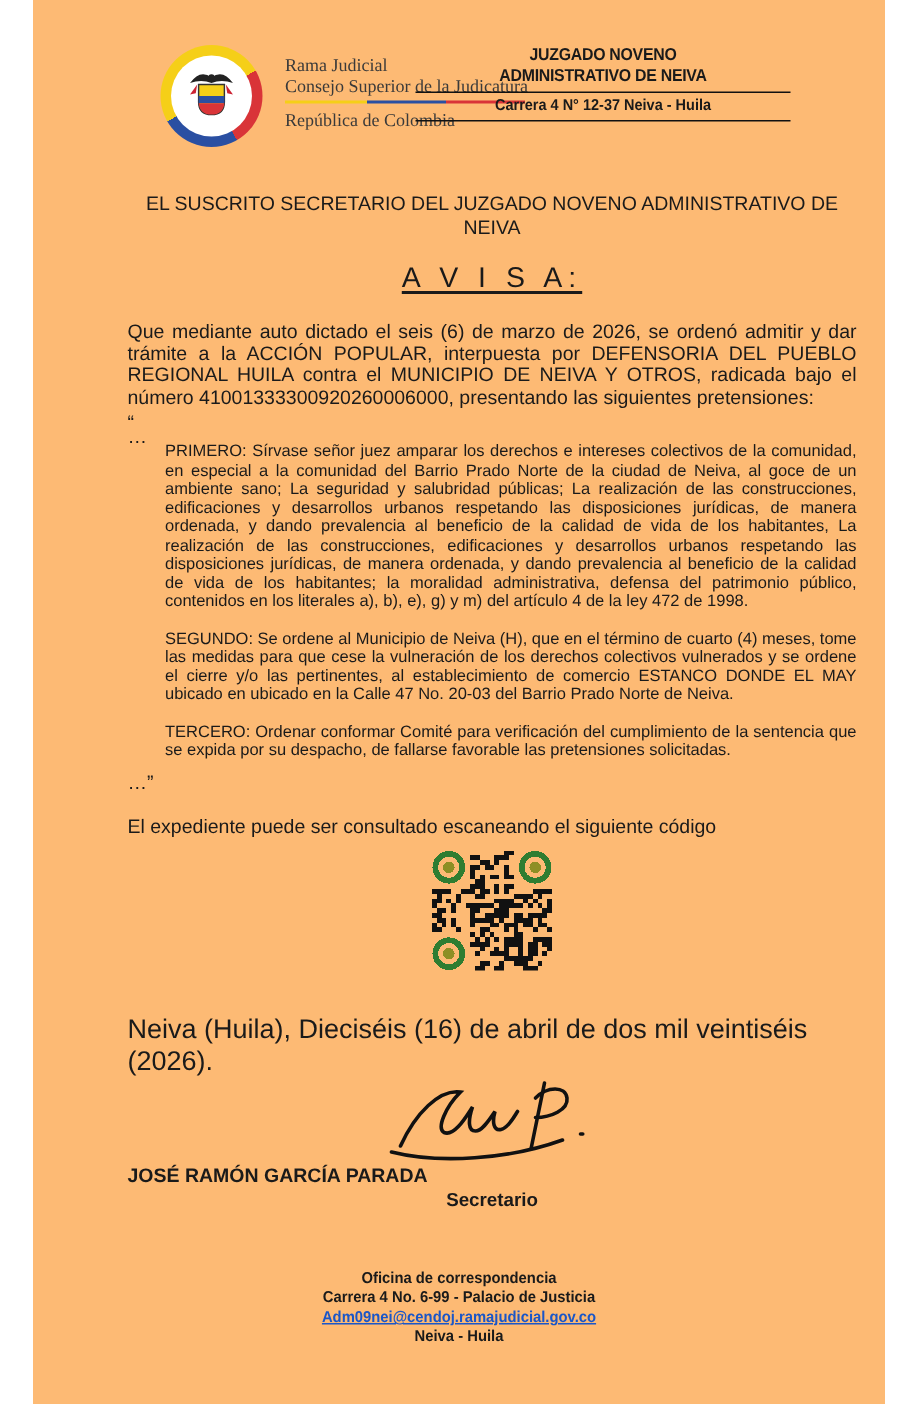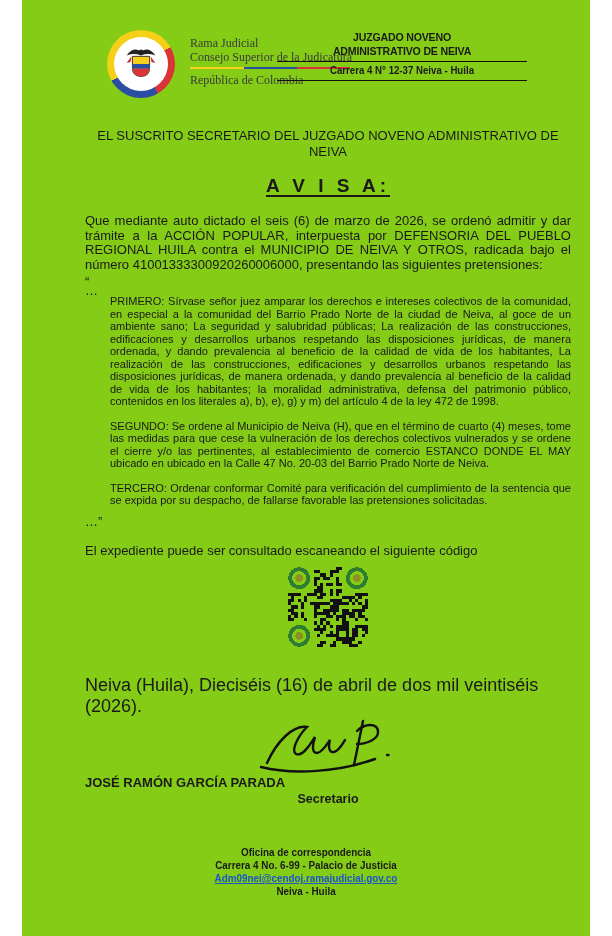--- a/index.html
+++ b/index.html
@@ -1,38 +1,38 @@
 <!DOCTYPE html>
 <html style="--co-yellow: #F5CF18; --co-blue: #2A4FA2; --co-red: #D93438; --link-blue: #1A56C8; --qr-ring-green: #2F7D31; --qr-dot-olive: #8D8F25;"><head>
 <meta charset="utf-8">
 <style>
   html,body{margin:0;padding:0;background:#ffffff;}
   .page{
-    position:relative;width:568px;height:936px;margin:0 auto;background:#84cc16;
+    position:relative;width:568px;height:936px;margin:0 auto;background:#fdba74;
     font-family:"Liberation Sans",sans-serif;color:#1a1a1a;overflow:hidden;
   }
   
   .hdr{position:absolute;top:28px;left:63px;right:63px;height:74px;}
   .logo{position:absolute;left:22px;top:2px;width:68px;height:68px;border-radius:50%;
     background:conic-gradient(from 240deg,var(--co-yellow) 0 180deg,var(--co-red) 180deg 270deg,var(--co-blue) 270deg 360deg);}
   .logo-inner{position:absolute;left:7px;top:7px;width:54px;height:54px;border-radius:50%;background:#fff;
     display:flex;align-items:center;justify-content:center;}
   .hdr-left-text{position:absolute;left:105px;top:8px;width:165px;font-family:"Liberation Serif",serif;
     font-size:12px;line-height:14px;color:#3a3a3a;}
   .tricolor{height:2px;width:160px;margin:3px 0 4px 0;
     background:linear-gradient(90deg,var(--co-yellow) 0 34%,var(--co-blue) 34% 67%,var(--co-red) 67% 100%);}
   .hdr-right{position:absolute;right:0px;top:2px;width:250px;text-align:center;}
   .hdr-right .court{font-weight:bold;font-size:11.5px;line-height:14px;letter-spacing:-0.2px;transform:scaleX(0.92);transform-origin:center;}
   .hdr-rule{border:0;border-top:1.4px solid #111;margin:3px 0 2px 0;}
   .hdr-right .addr{font-weight:bold;font-size:10.5px;line-height:13px;transform:scaleX(0.92);transform-origin:center;}
   
   .content{position:absolute;top:128px;left:63px;width:486px;}
   .doc-title{font-weight:normal;font-size:13px;line-height:15.5px;text-align:center;}
   .intro{margin-top:27px;font-weight:bold;font-size:13px;line-height:15.5px;text-align:justify;}
-  .avisa{margin-top:16px;text-align:center;font-weight:bold;font-size:19px;letter-spacing:4px;}
+  .avisa{margin-top:16px;text-align:center;font-weight:normal;font-size:19px;letter-spacing:4px;}
   .avisa span{text-decoration:underline;text-underline-offset:3px;text-decoration-thickness:2px;}
   .para{margin-top:17px;font-size:13px;line-height:14.6px;text-align:justify;}
   .b{font-weight:normal;}
   .quote-open{margin-top:5px;font-size:13px;line-height:9px;}
   .quote-open div{display:block;}
   .pret{margin-left:25px;font-size:11px;line-height:12.5px;text-align:justify;}
   .pret-heading{text-align:center;font-weight:bold;margin-top:3px;}
   .pret p{margin:0 0 12px 0;}
   .pret p:first-of-type{margin-top:0;}
   .quote-close{font-size:13px;line-height:13px;margin-top:-4px;}

